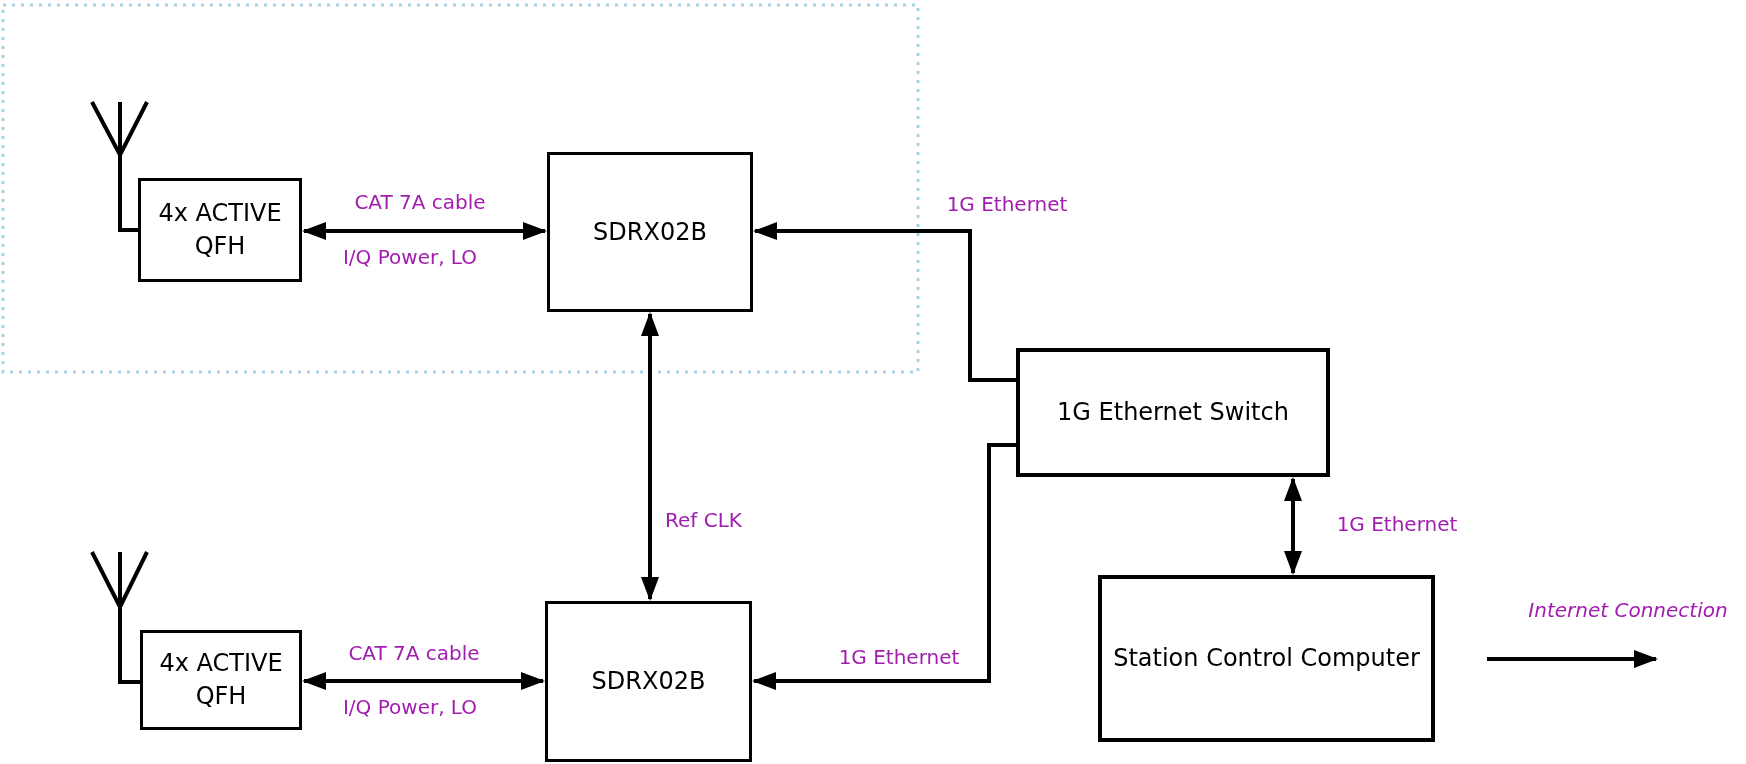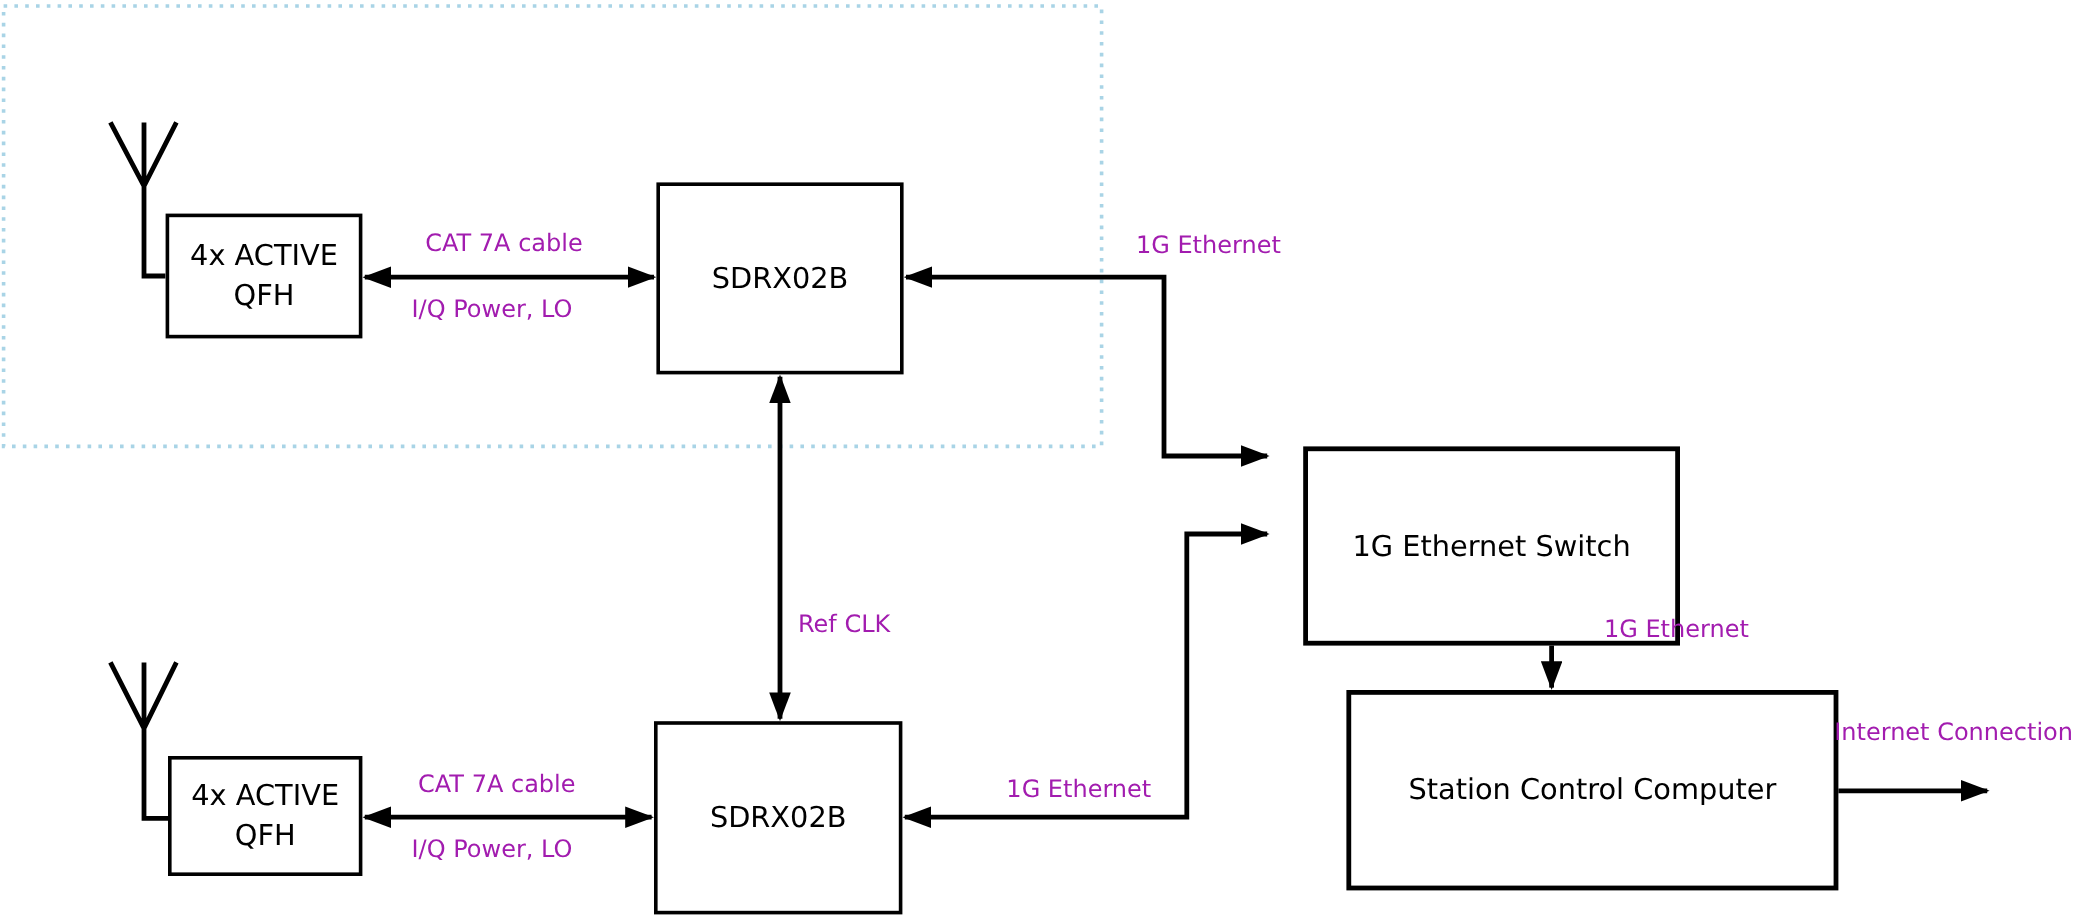--- a/index.html
+++ b/index.html
@@ -27,33 +27,33 @@
     font-size:20px;color:#a21caf;white-space:nowrap;
     transform:translate(-50%,-50%);
   }
   .lbl.align-left{transform:translate(0,-50%);}
   #nx-label{font-size:52px;letter-spacing:2px;}
   
   #qfh-top{left:138px;top:178px;width:164px;height:104px;}
   #sdrx-top{left:547px;top:152px;width:206px;height:160px;}
   #qfh-bottom{left:140px;top:630px;width:162px;height:100px;}
   #sdrx-bottom{left:545px;top:601px;width:207px;height:161px;}
-  #eth-switch{left:1086px;top:348px;width:314px;height:166px;margin-top:24px;}
-  #station-computer{left:1098px;top:575px;width:410px;height:167px;margin-left:24px;}
+  #eth-switch{left:1016px;top:348px;width:314px;height:129px;}
+  #station-computer{left:1098px;top:575px;width:337px;height:167px;}
   
   #nx-label{left:268px;top:53px;}
   #cat7a-top-label{left:420px;top:202px;}
   #iq-top-label{left:410px;top:257px;}
   #cat7a-bottom-label{left:414px;top:653px;}
   #iq-bottom-label{left:410px;top:707px;}
   #eth-top-label{left:1007px;top:204px;}
   #eth-bottom-label{left:899px;top:657px;}
   #eth-link-label{left:1397px;top:524px;}
   #refclk-label{left:665px;top:476px;margin-top:44px;}
-  #internet-label{left:1628px;top:610px;}
+  #internet-label{left:1628px;top:610px;font-style:italic;}
 </style>
 </head>
 <body>
 
 <div id="canvas">
 
   <svg id="wires" viewBox="0 0 1746 764" xmlns="http://www.w3.org/2000/svg">
     <defs>
       <marker id="ah" viewBox="0 0 24 18" refX="22" refY="9" markerWidth="24" markerHeight="18" markerUnits="userSpaceOnUse" orient="auto-start-reverse">
         <path d="M0,0 L24,9 L0,18 Z" fill="#000000"></path>

